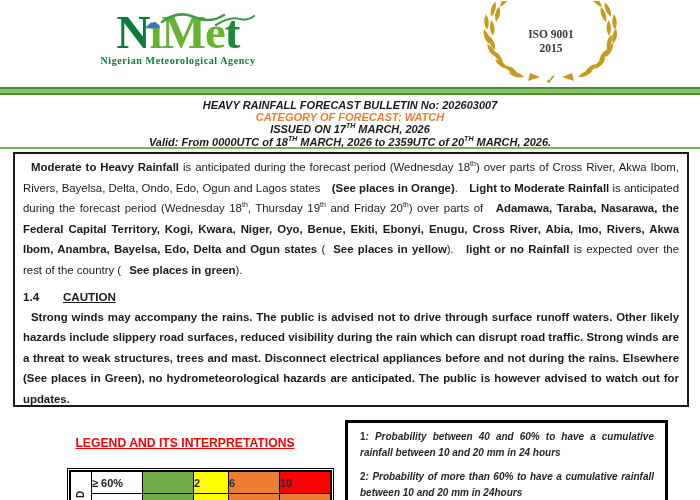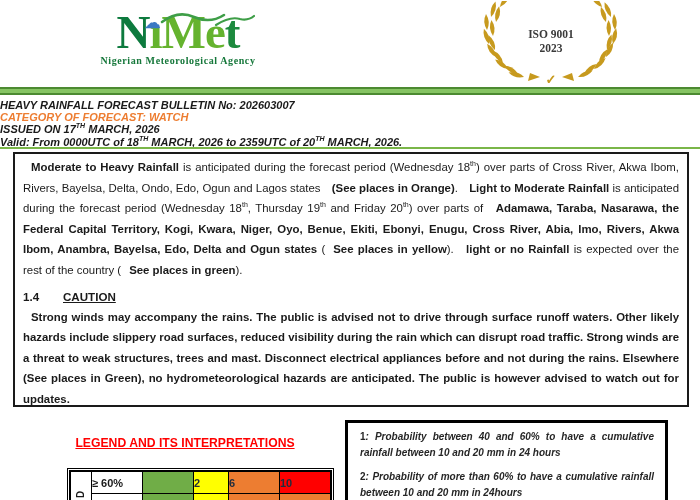--- a/index.html
+++ b/index.html
@@ -19,21 +19,21 @@
   .logo-tagline{font-family:"Liberation Serif", serif; font-weight:bold; font-size:10px; color:#15773a; letter-spacing:0.6px; margin-top:-3px; white-space:nowrap;}
   .iso-badge{position:absolute; left:458px; top:1px; width:186px; height:86px;}
   .iso-badge .iso-text{position:absolute; top:26px; left:0; width:100%; text-align:center;
      font-family:"Liberation Serif", serif; font-weight:bold; font-size:11.5px; color:#3a3a3a; line-height:14px;}
   .iso-badge .check{position:absolute; bottom:0px; left:0; width:100%; text-align:center; color:#c79a1e; font-weight:bold; font-size:13px;}
   
   .green-bar{position:absolute; left:0; top:87px; width:700px; height:4px; background:#86c463;
      border-top:2px solid #4c8a31; border-bottom:2px solid #4c8a31;}
   .thin-green-line{position:absolute; left:0; top:147px; width:700px; height:2px; background:#7ab648;}
   
-  .title-block{position:absolute; left:0; top:99px; width:700px; 
+  .title-block{position:absolute; left:0; top:99px; width:700px; text-align:center;
      font-weight:bold; font-style:italic; font-size:11px; line-height:12.2px;}
   .title-line1{color:#1a1a1a;}
   .title-line2{color:#ed7d31;}
   .sup{font-size:7px; vertical-align:super; line-height:0;}
   .bb{font-weight:bold;padding-left:8px;}
   
   .main-box{position:absolute; left:13px; top:152px; width:656px; height:238px;
      border:2px solid #1a1a1a; padding:3px 8px 10px 8px; overflow:hidden;}
   .sec-head{font-weight:bold; font-size:11.6px; line-height:20px;}
   .sec-num{display:inline-block; width:40px;}
@@ -102,21 +102,21 @@
           <path d="M0 0 Q8 -5 16 -1 Q8 4 0 0Z" transform="translate(149,49) rotate(-70)"></path>
           <path d="M0 0 Q8 -5 16 -1 Q8 4 0 0Z" transform="translate(151,35) rotate(-88)"></path>
           <path d="M0 0 Q8 -5 16 -1 Q8 4 0 0Z" transform="translate(148,21) rotate(-105)"></path>
         </g>
         <polygon points="70,80 82,76 72,72"></polygon>
         <polygon points="116,80 104,76 114,72"></polygon>
       </g>
     </svg>
     <div class="iso-text">
       <div>ISO 9001</div>
-      <div>2023</div>
+      <div>2015</div>
     </div>
     <div class="check">✓</div>
   </div>
 
   <div class="green-bar"></div>
 
   <div class="title-block">
     <div class="title-line1">HEAVY RAINFALL FORECAST BULLETIN No: 202603007</div>
     <div class="title-line2">CATEGORY OF FORECAST: WATCH</div>
     <div class="title-line3"><span>ISSUED ON 17</span><span class="sup">TH</span><span> MARCH, 2026</span></div>

